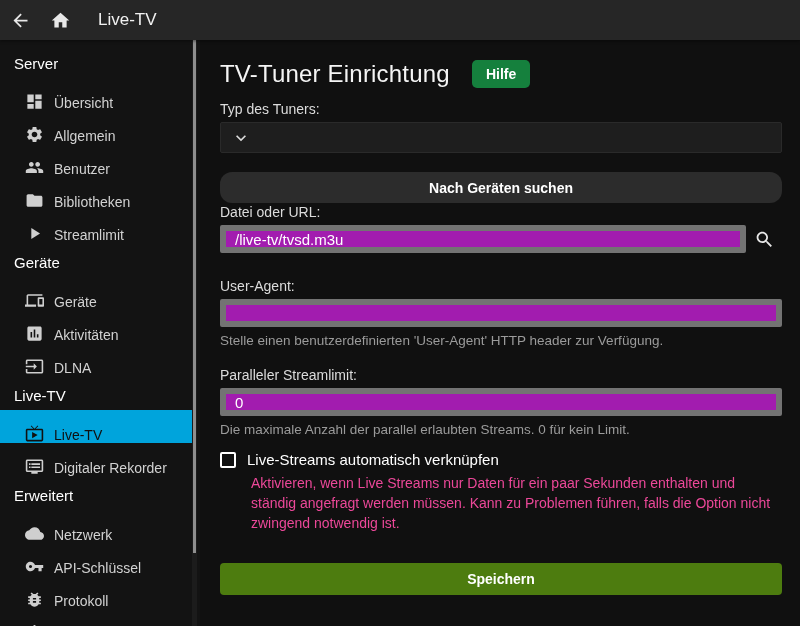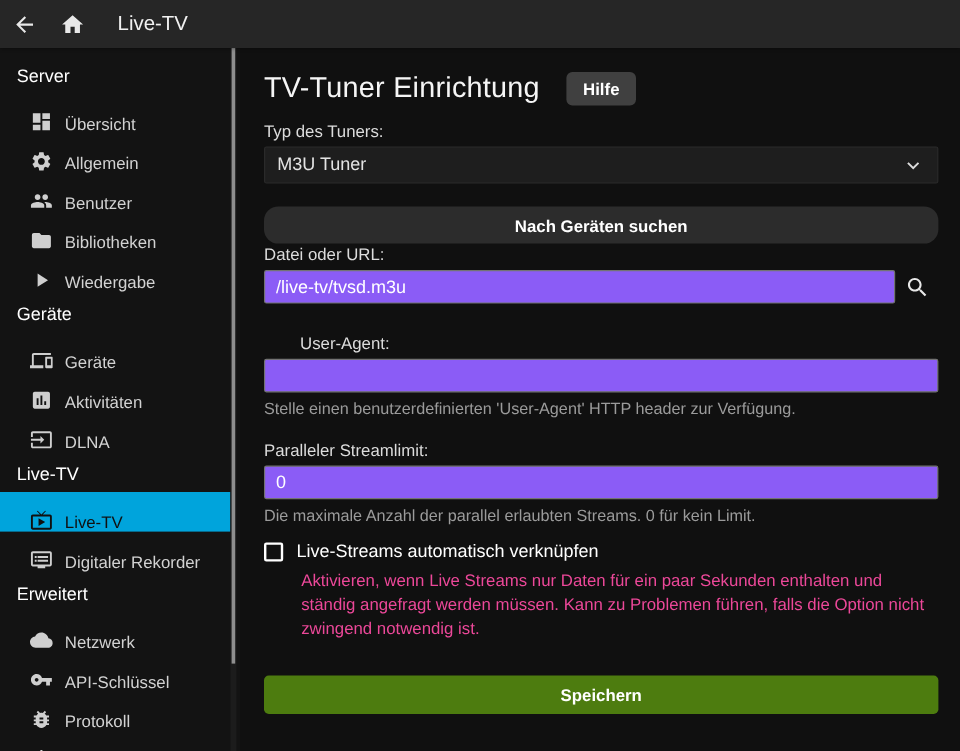--- a/index.html
+++ b/index.html
@@ -37,41 +37,41 @@
     height:586px; background:#1c1c1c; }
   .side-scroll-thumb { position:absolute; left:1px; top:0; width:3px;
     height:513px; background:#8f8f8f; cursor:pointer; }
 
   
   .main { position:absolute; left:200px; top:40px; width:600px; height:586px;
     background:#101010; padding:18px 18px 0 20px; }
 
   .title-row { display:flex; align-items:center; height:32px; margin-bottom:10px; }
   .page-title { font-size:24px; font-weight:500; color:#f5f5f5; letter-spacing:.2px; }
-  .help-btn { margin-left:22px; background:#404040; color:#fff; font-weight:bold;
+  .help-btn { margin-left:22px; background:#15803d; color:#fff; font-weight:bold;
     font-size:14px; padding:6px 14px; border-radius:5px; border:none; cursor:pointer;
     font-family:inherit; }
 
   .field-label { font-size:14px; color:#dcdcdc; height:18px; line-height:18px;
     margin-bottom:4px; }
-  .mt10 { margin-top:10px; } .mt28 { } .mt24 { margin-top:24px;margin-left:30px; }
+  .mt10 { margin-top:10px; } .mt28 { } .mt24 { margin-top:24px; }
   .mt16 { margin-top:16px; }
 
   .select-box { height:31px; background:#1e1e1e; border:1px solid #2a2a2a;
     border-radius:2px; display:flex; align-items:center; padding:0 10px;
     cursor:pointer; }
   .select-box .sel-val { font-size:15px; color:#e3e3e3; flex:1; }
   .select-box svg { width:20px; height:20px; fill:#dcdcdc; }
 
   .wide-btn { display:block; width:100%; height:31px; background:#2c2c2c;
     border:none; border-radius:12px; color:#fff; font-weight:bold; font-size:14px;
     cursor:pointer; font-family:inherit; margin-top:19px; }
 
-  .text-input { width:100%; height:28px; background:#8b5cf6;
-    border:1px solid #737373; border-radius:2px; color:#fff; font-size:15px;
+  .text-input { width:100%; height:28px; background:#a21caf;
+    border:6px solid #737373; border-radius:2px; color:#fff; font-size:15px;
     padding:0 9px; font-family:inherit; outline:none; }
   .input-row { display:flex; align-items:center; }
   .input-row .text-input { flex:1; }
   .search-btn { width:36px; height:28px; background:transparent; border:none;
     display:flex; align-items:center; justify-content:center; cursor:pointer; }
   .search-btn svg { width:21px; height:21px; fill:#e8e8e8; }
 
   .helper { font-size:13.5px; color:#9b9b9b; margin-top:5px; line-height:18px; }
 
   .check-row { display:flex; align-items:center; margin-top:12px; cursor:pointer; }
@@ -137,21 +137,21 @@
         </svg>
       </span>
     <span class="slabel">Bibliotheken</span>
   </div>
   <div class="side-item">
     <span class="sicon">
         <svg viewBox="0 0 24 24">
           <path d="M8 5v14l11-7z"></path>
         </svg>
       </span>
-    <span class="slabel">Wiedergabe</span>
+    <span class="slabel">Streamlimit</span>
   </div>
 
   <div class="section-header gap">Geräte</div>
 
   <div class="side-item">
     <span class="sicon">
         <svg viewBox="0 0 24 24">
           <path d="M4 6h18V4H4c-1.1 0-2 .9-2 2v11H0v3h14v-3H4V6zm19 2h-6c-.55 0-1 .45-1 1v10c0 .55.45 1 1 1h6c.55 0 1-.45 1-1V9c0-.55-.45-1-1-1zm-1 9h-4v-7h4v7z"></path>
         </svg>
       </span>
@@ -235,21 +235,20 @@
 
 <div class="main">
 
   <div class="title-row">
     <div class="page-title">TV-Tuner Einrichtung</div>
     <button class="help-btn">Hilfe</button>
   </div>
 
   <div class="field-label mt10">Typ des Tuners:</div>
   <div class="select-box">
-    <span class="sel-val">M3U Tuner</span>
     <svg viewBox="0 0 24 24">
         <path d="M7.41 8.59L12 13.17l4.59-4.58L18 10l-6 6-6-6 1.41-1.41z"></path>
       </svg>
   </div>
 
   <button class="wide-btn">Nach Geräten suchen</button>
 
   <div class="field-label mt28">Datei oder URL:</div>
   <div class="input-row">
     <input class="text-input" type="text" value="/live-tv/tvsd.m3u" style="">

